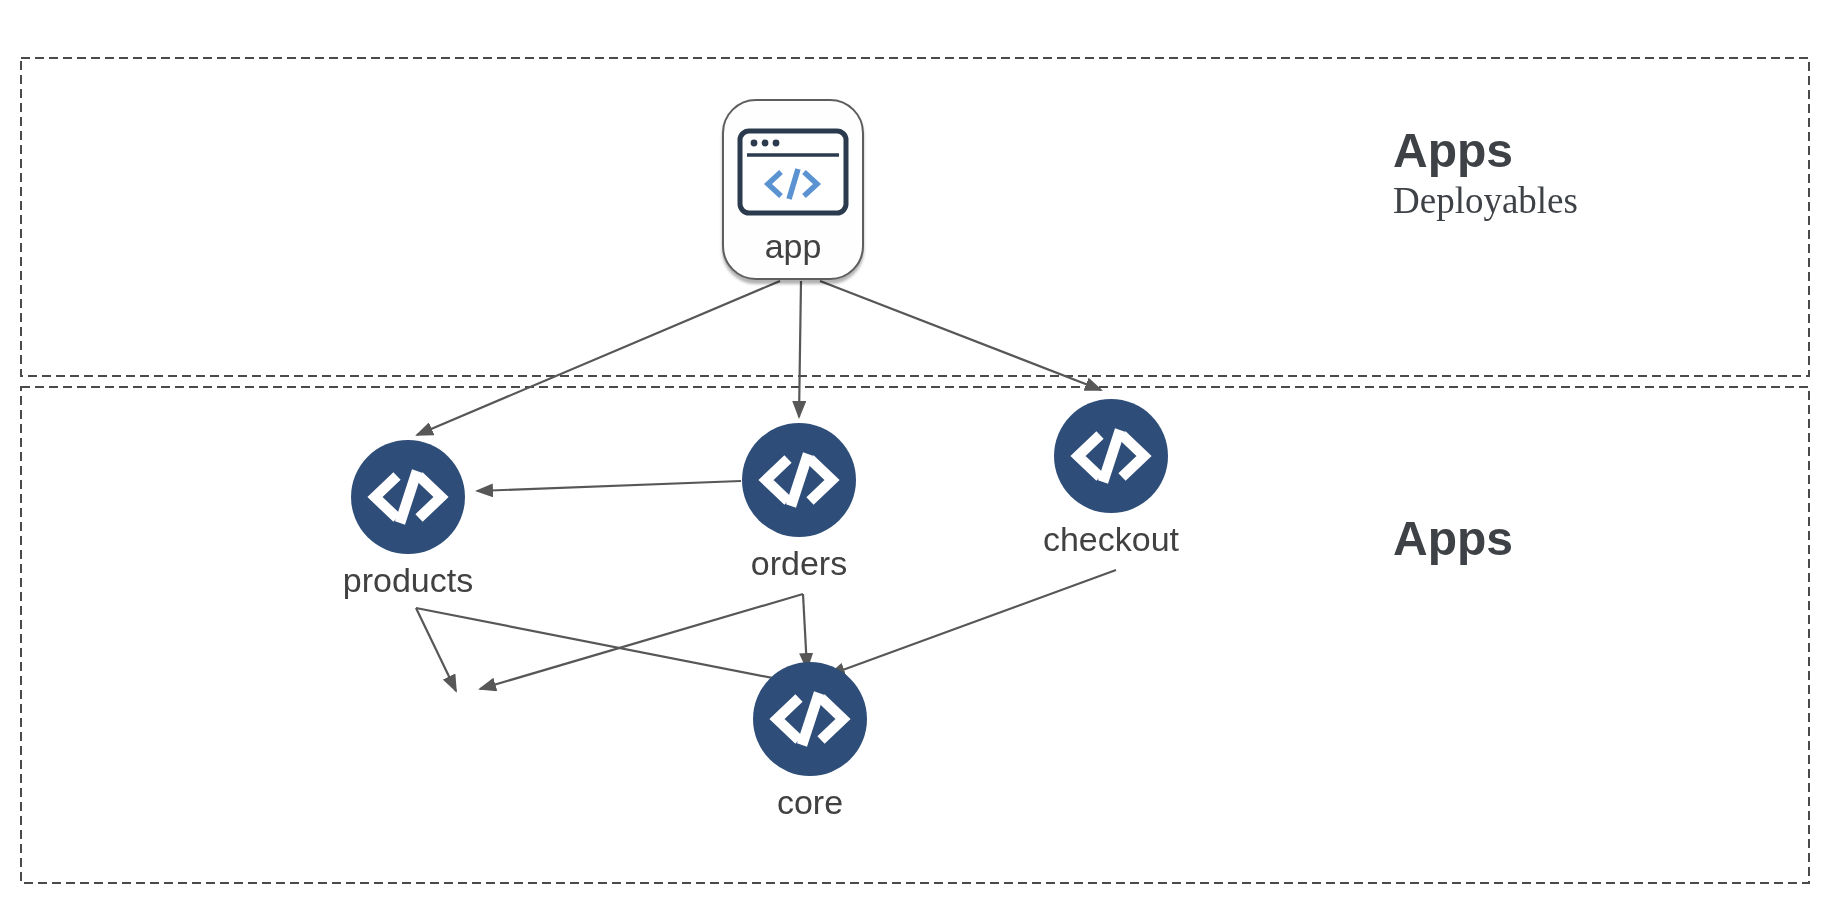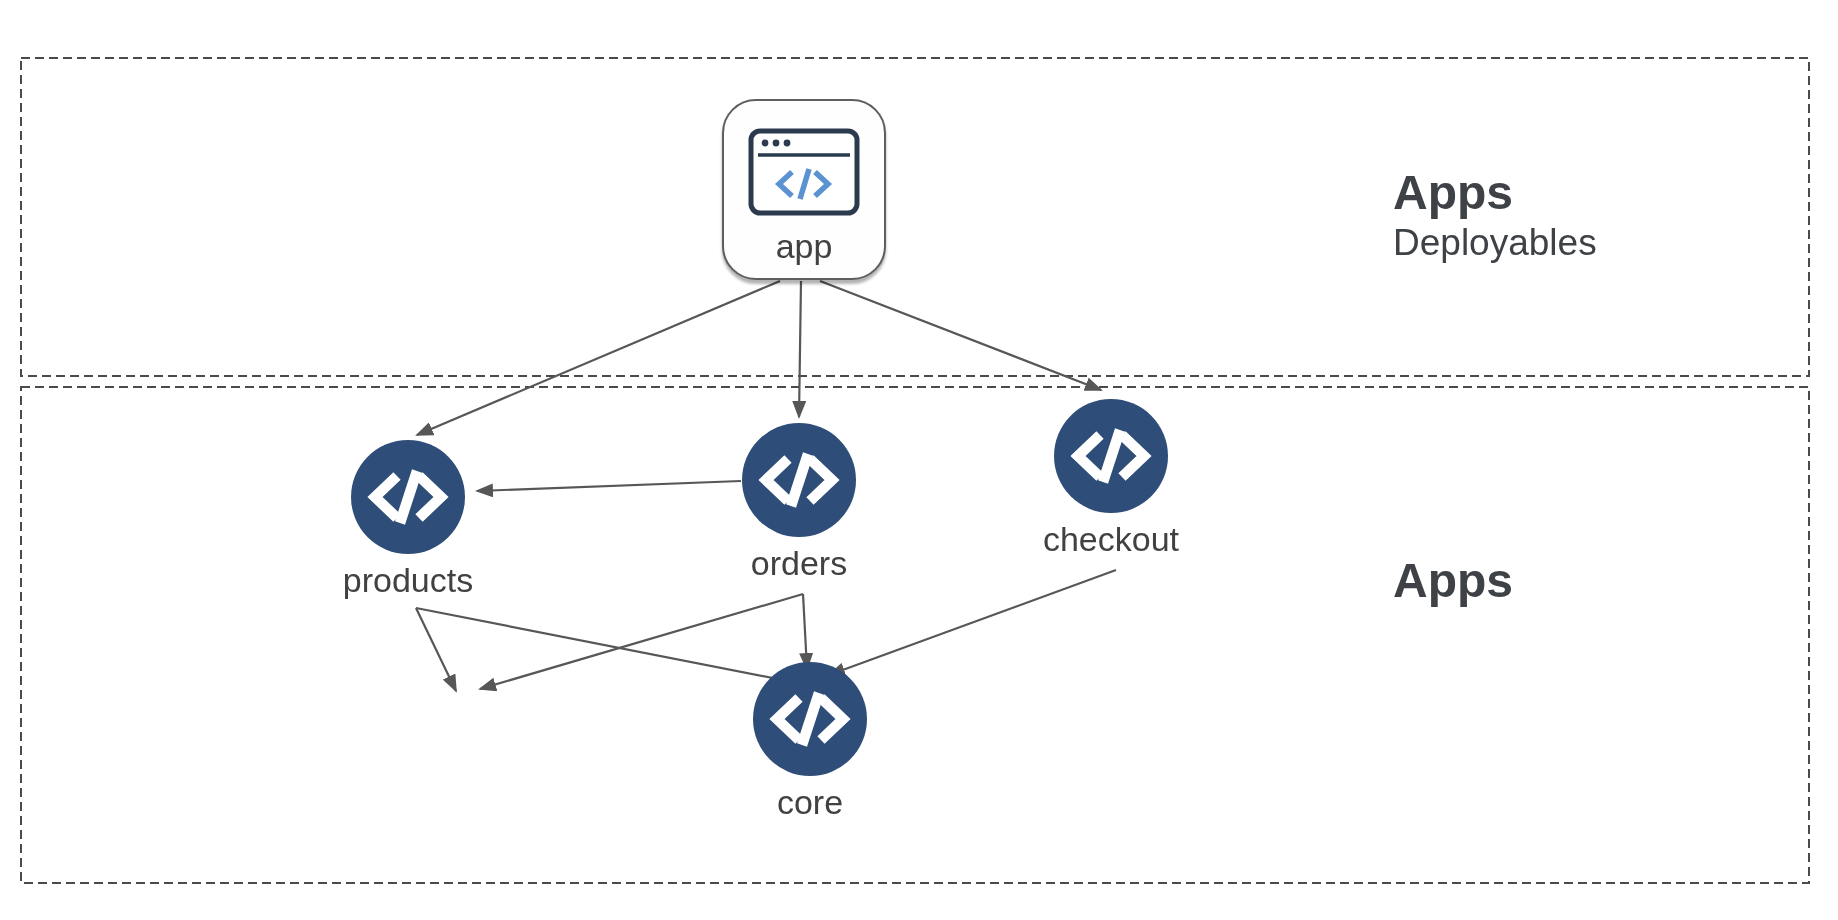--- a/index.html
+++ b/index.html
@@ -22,21 +22,21 @@
   }
   line.edge {
     stroke: var(--edge, #575757);
     stroke-width: 2.2;
   }
   .arrowhead-fill { fill: var(--edge, #575757); }
 
   
   .app-card {
     position: absolute; left: 722px; top: 99px;
-    width: 164px; height: 181px; box-sizing: border-box;
+    width: 142px; height: 181px; box-sizing: border-box;
     background: #fefefe;
     border: 2px solid #5e5e5e;
     border-radius: 34px;
     box-shadow: 0 4px 3px rgba(0,0,0,0.30);
     z-index: 2;
   }
   .app-card .browser { position: absolute; top: 27px; left: 50%; transform: translateX(-50%); }
   .app-label {
     position: absolute; bottom: 12px; width: 100%;
     text-align: center; font-size: 34px; color: var(--label-text, #414141);
@@ -51,25 +51,25 @@
   .node-label {
     position: absolute; top: 121px; left: 50%; transform: translateX(-50%);
     font-size: 34px; white-space: nowrap; color: var(--label-text, #414141);
   }
 
   
   .section-label { position: absolute; left: 1393px; z-index: 3; }
   .section-title {
     font-size: 48px; font-weight: bold; line-height: 57px;
     color: var(--heading-text, #3e4246);
-    margin-top: 42px;
   }
   .section-subtitle {
     font-size: 37px; line-height: 44px;
     color: var(--heading-text, #3e4246);
+    font-family: Liberation Serif, serif;
   }
   .section-label.apps { top: 122px; }
   .section-label.libs { top: 510px; }
 </style>
 </head>
 <body>
 
 <div class="stage">
 
   <svg class="overlay" width="1838" height="920">

